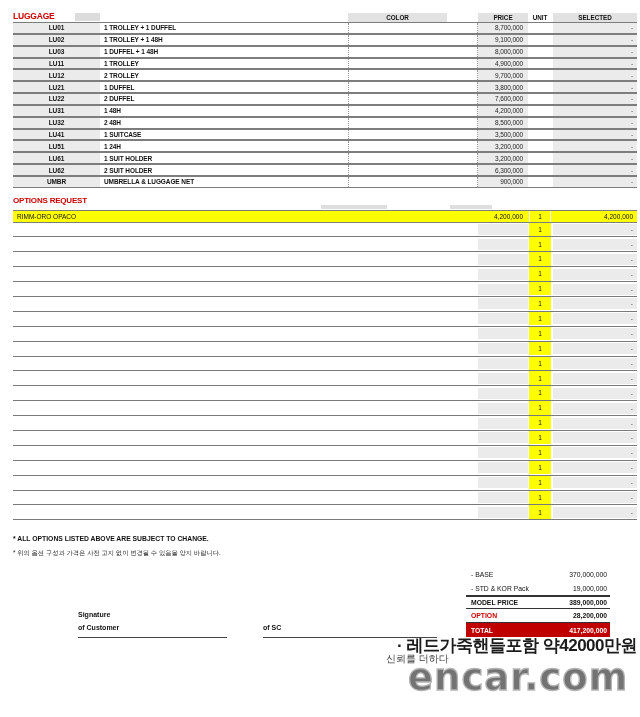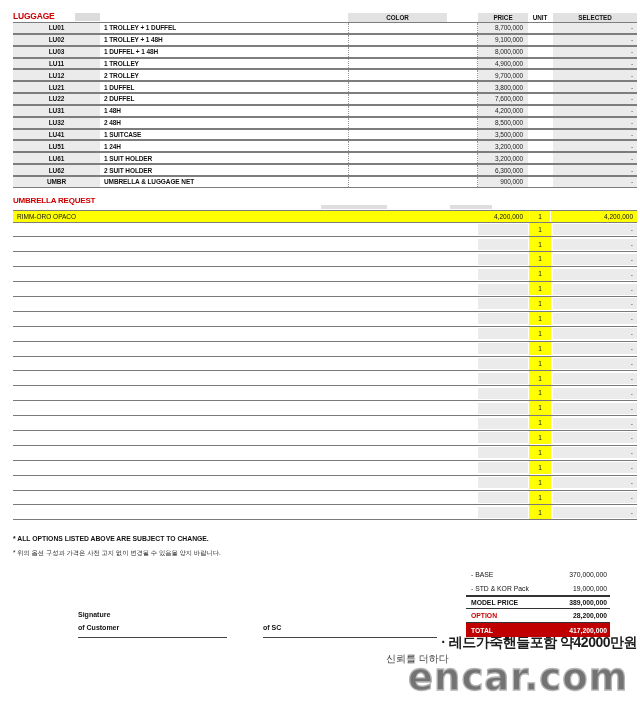--- a/index.html
+++ b/index.html
@@ -78,21 +78,21 @@
   
   .sig-text{position:absolute;font-size:7px;font-weight:bold;}
   #sig1{left:78px;top:611px;}
   #sig2{left:78px;top:624px;}
   #sig-sc{left:263px;top:624px;}
   .sig-line{position:absolute;border-bottom:1px solid #444;height:0;top:637px;}
   #sig-line1{left:78px;width:149px;}
   #sig-line2{left:263px;width:174px;}
 
   
-  #overlay-note{position:absolute;right:3px;top:634px;font-size:14px;font-weight:bold;
+  #overlay-note{position:absolute;right:3px;top:634px;font-size:17px;font-weight:bold;
                 color:#1c1c1c;letter-spacing:-0.5px;white-space:nowrap;z-index:4;}
   #trust{position:absolute;left:386px;top:652px;font-size:10px;color:#3f3f3f;z-index:3;}
   #encar{position:absolute;left:408px;top:656px;font-size:37px;font-weight:bold;letter-spacing:1px;
          color:#737373;-webkit-text-stroke:1.3px #b5b5b5;z-index:2;
          font-family:"DejaVu Sans",sans-serif;}
 </style>
 </head>
 <body>
 
 <div class="page">
@@ -214,21 +214,21 @@
           <div class="cd">UMBRELLA &amp; LUGGAGE NET</div>
           <div class="cl"></div>
           <div class="cp">900,000</div>
           <div class="cu"></div>
           <div class="cs">-</div>
         </div>
       </div>
   </div>
 
   <div>
-    <div id="special-title" class="sec-title">UMBRELLA REQUEST</div>
+    <div id="special-title" class="sec-title">OPTIONS REQUEST</div>
     <div id="strip-sp1" class="strip"></div>
     <div id="strip-sp2" class="strip"></div>
     <div id="special-rows">
         <div class="sr-filled">
           <div class="sl">RIMM-ORO OPACO</div>
           <div class="sp">4,200,000</div>
           <div class="su">1</div>
           <div class="ss">4,200,000</div>
         </div>
         <div class="srow">

